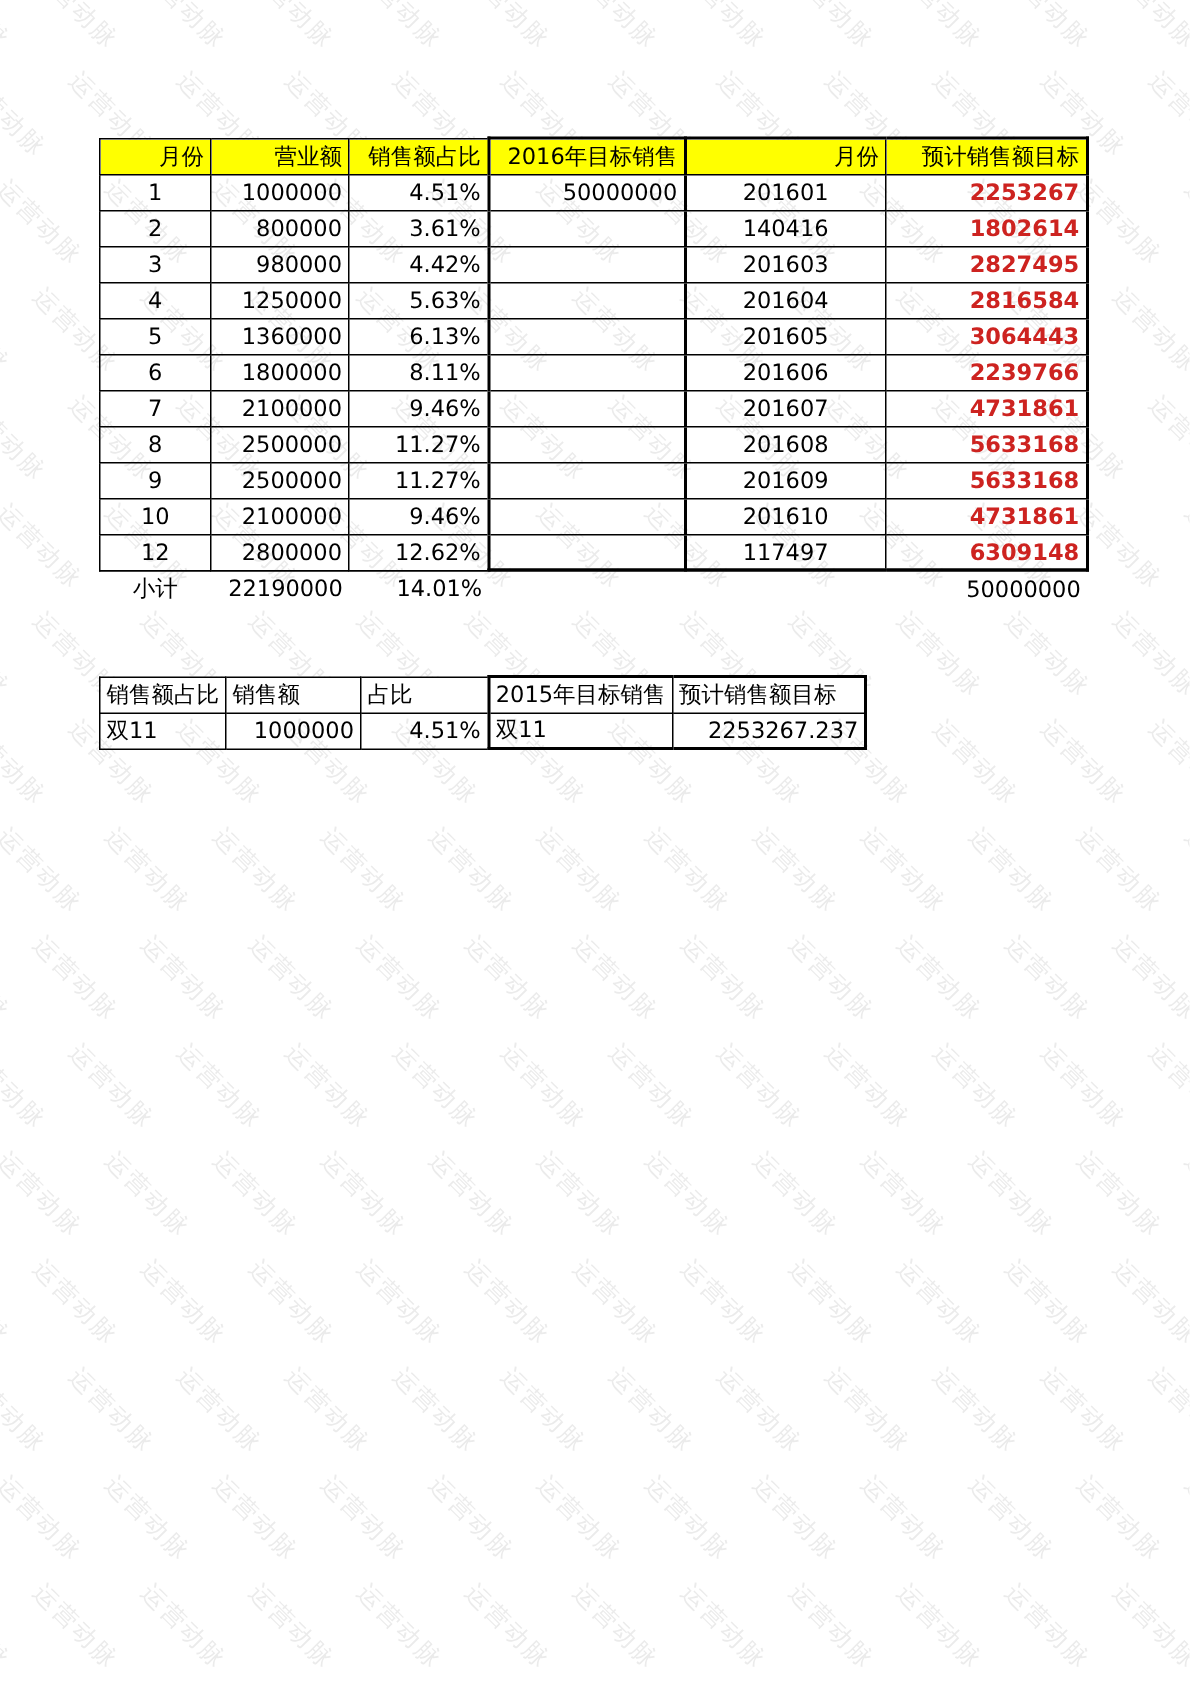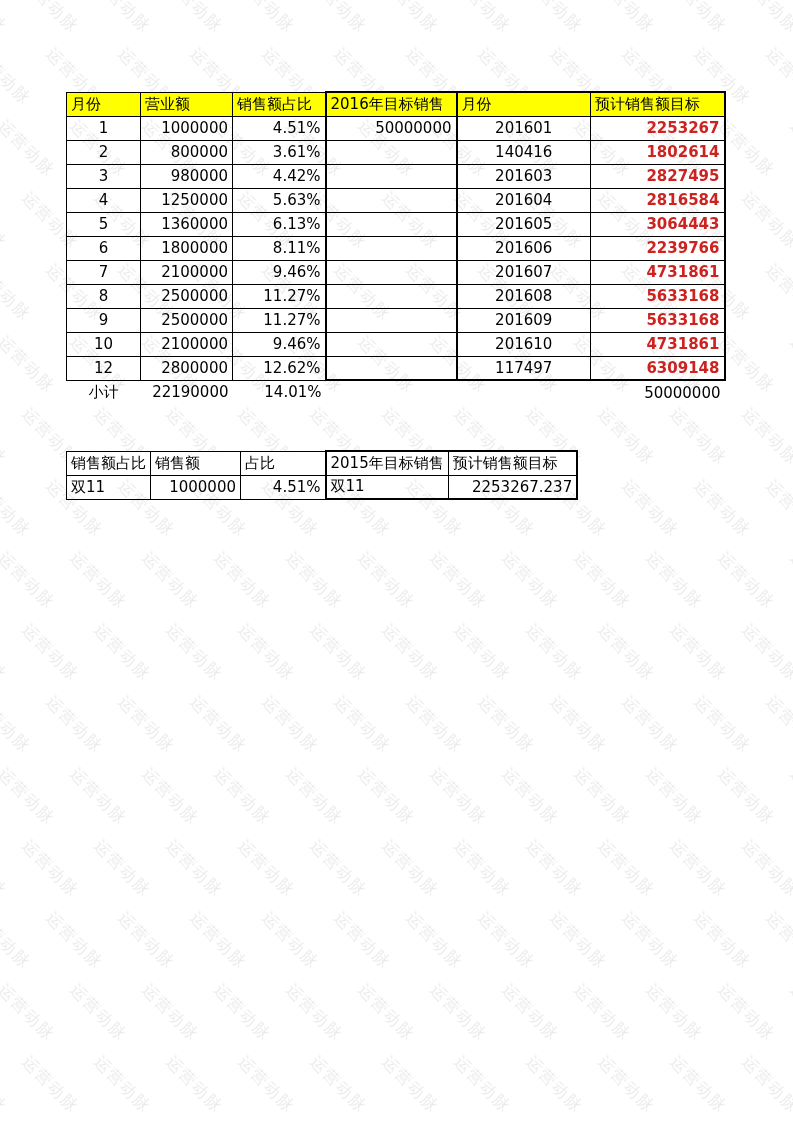--- a/index.html
+++ b/index.html
@@ -35,22 +35,22 @@
     white-space:nowrap;
     overflow:hidden;
     vertical-align:middle;
     border:1px solid #000;
     background:transparent;
   }
 
   
   #t1{left:66px;top:91px;}
   #t1 th{background:var(--header-bg,#ffff00);}
-  #t1 th:nth-child(1),#t1 th:nth-child(5),#t1 th:nth-child(6){text-align:left;}
-  #t1 th:nth-child(2),#t1 th:nth-child(3),#t1 th:nth-child(4){text-align:left;}
+  #t1 th:nth-child(1),#t1 th:nth-child(5),#t1 th:nth-child(6){text-align:right;}
+  #t1 th:nth-child(2),#t1 th:nth-child(3),#t1 th:nth-child(4){text-align:right;}
   #t1 td:nth-child(1),#t1 td:nth-child(5){text-align:center;}
   #t1 td:nth-child(2),#t1 td:nth-child(3),#t1 td:nth-child(4),#t1 td:nth-child(6){text-align:right;}
   
   #t1 th:nth-child(4),#t1 td:nth-child(4){border-left-width:2px;border-right-width:2px;}
   
   #t1 th:nth-child(6),#t1 td:nth-child(6){border-right-width:2px;}
   #t1 thead th:nth-child(n+4){border-top-width:2px;}
   #t1 tbody tr:last-child td:nth-child(n+4){border-bottom-width:2px;}
   
   #t1 tbody td:nth-child(6){color:var(--target-red,#cd2320);font-weight:bold;}

